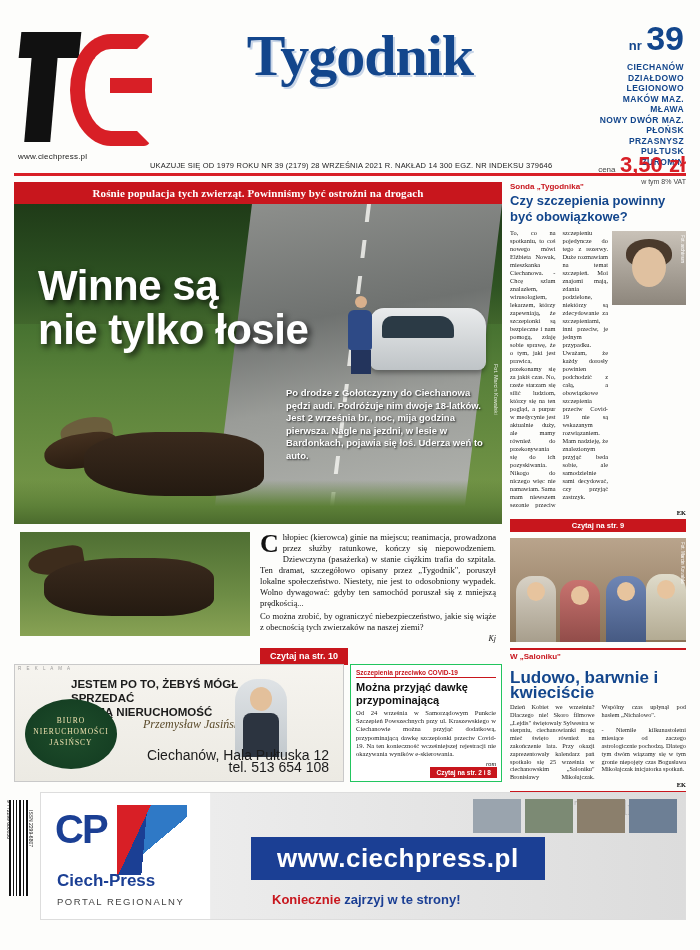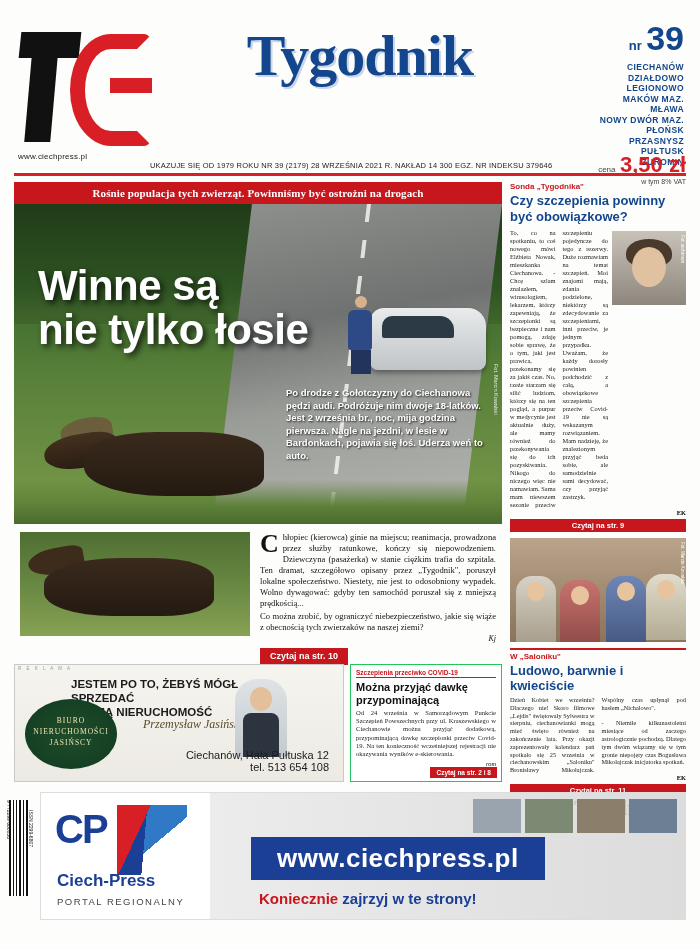--- a/index.html
+++ b/index.html
@@ -371,21 +371,21 @@
     font-size: 7.5px;
     line-height: 11px;
     text-align: center;
     padding-top: 16px;
     letter-spacing: 1px;
   }
   .ad-contact {
     position: absolute; right: 14px; bottom: 8px;
     text-align: right;
     font-family: "Liberation Sans", sans-serif;
-    font-size: 11px;
+    font-size: 14px;
     line-height: 12px;
     color: #1b1b1b;
     margin-left: 16px;
   }
   .ad-person {
     position: absolute; right: 56px; top: 14px;
     width: 52px; height: 78px;
     background: linear-gradient(#dfe3e6, #c3c9cd);
     border-radius: 22px 22px 4px 4px;
   }
@@ -524,23 +524,23 @@
   .salon-lbl {
     margin-top: 6px;
     font-family: "Liberation Sans", sans-serif;
     font-size: 8px; color: #c8161d; font-weight: bold;
     border-top: 2px solid #c8161d;
     padding-top: 2px;
   }
   .salon-title {
     font-family: "Liberation Sans", sans-serif;
     font-weight: bold;
-    font-size: 13px; line-height: 15px;
+    font-size: 17px; line-height: 15px;
     color: #13468c;
-    margin: 2px 0 3px 0;
+    margin: 9px 0 3px 0;
   }
   .salon-body {
     font-size: 6.3px; line-height: 7.8px;
     text-align: justify; color: #1a1a1a;
     columns: 2; column-gap: 7px;
   }
 
   
   .bottom-ad {
     position: absolute;
@@ -597,23 +597,23 @@
   .ba-thumbs div:nth-child(4){ background:#6d7f95; }
   .ba-url {
     position: absolute; left: 40px; top: 44px;
     font-family: "Liberation Sans", sans-serif;
     font-weight: bold; font-size: 26px; color: #fff;
     background: #1b3f94;
     padding: 6px 26px;
     letter-spacing: .5px;
   }
   .ba-tag {
-    position: absolute; left: 48px; bottom: 12px;
-    font-family: "Liberation Sans", sans-serif;
-    font-size: 15px; color: #c8161d; font-weight: bold;
+    position: absolute; left: 61px; bottom: 12px;
+    font-family: "Liberation Sans", sans-serif;
+    font-size: 13px; color: #c8161d; font-weight: bold;
   }
   .ba-tag span { color: #1b3f94; }
   .ba-ghost {
     position: absolute; right: 30px; top: 4px;
     font-family: "Liberation Serif", serif;
     font-weight: bold; font-size: 20px;
     color: rgba(40,40,40,.18);
   }
 
   

